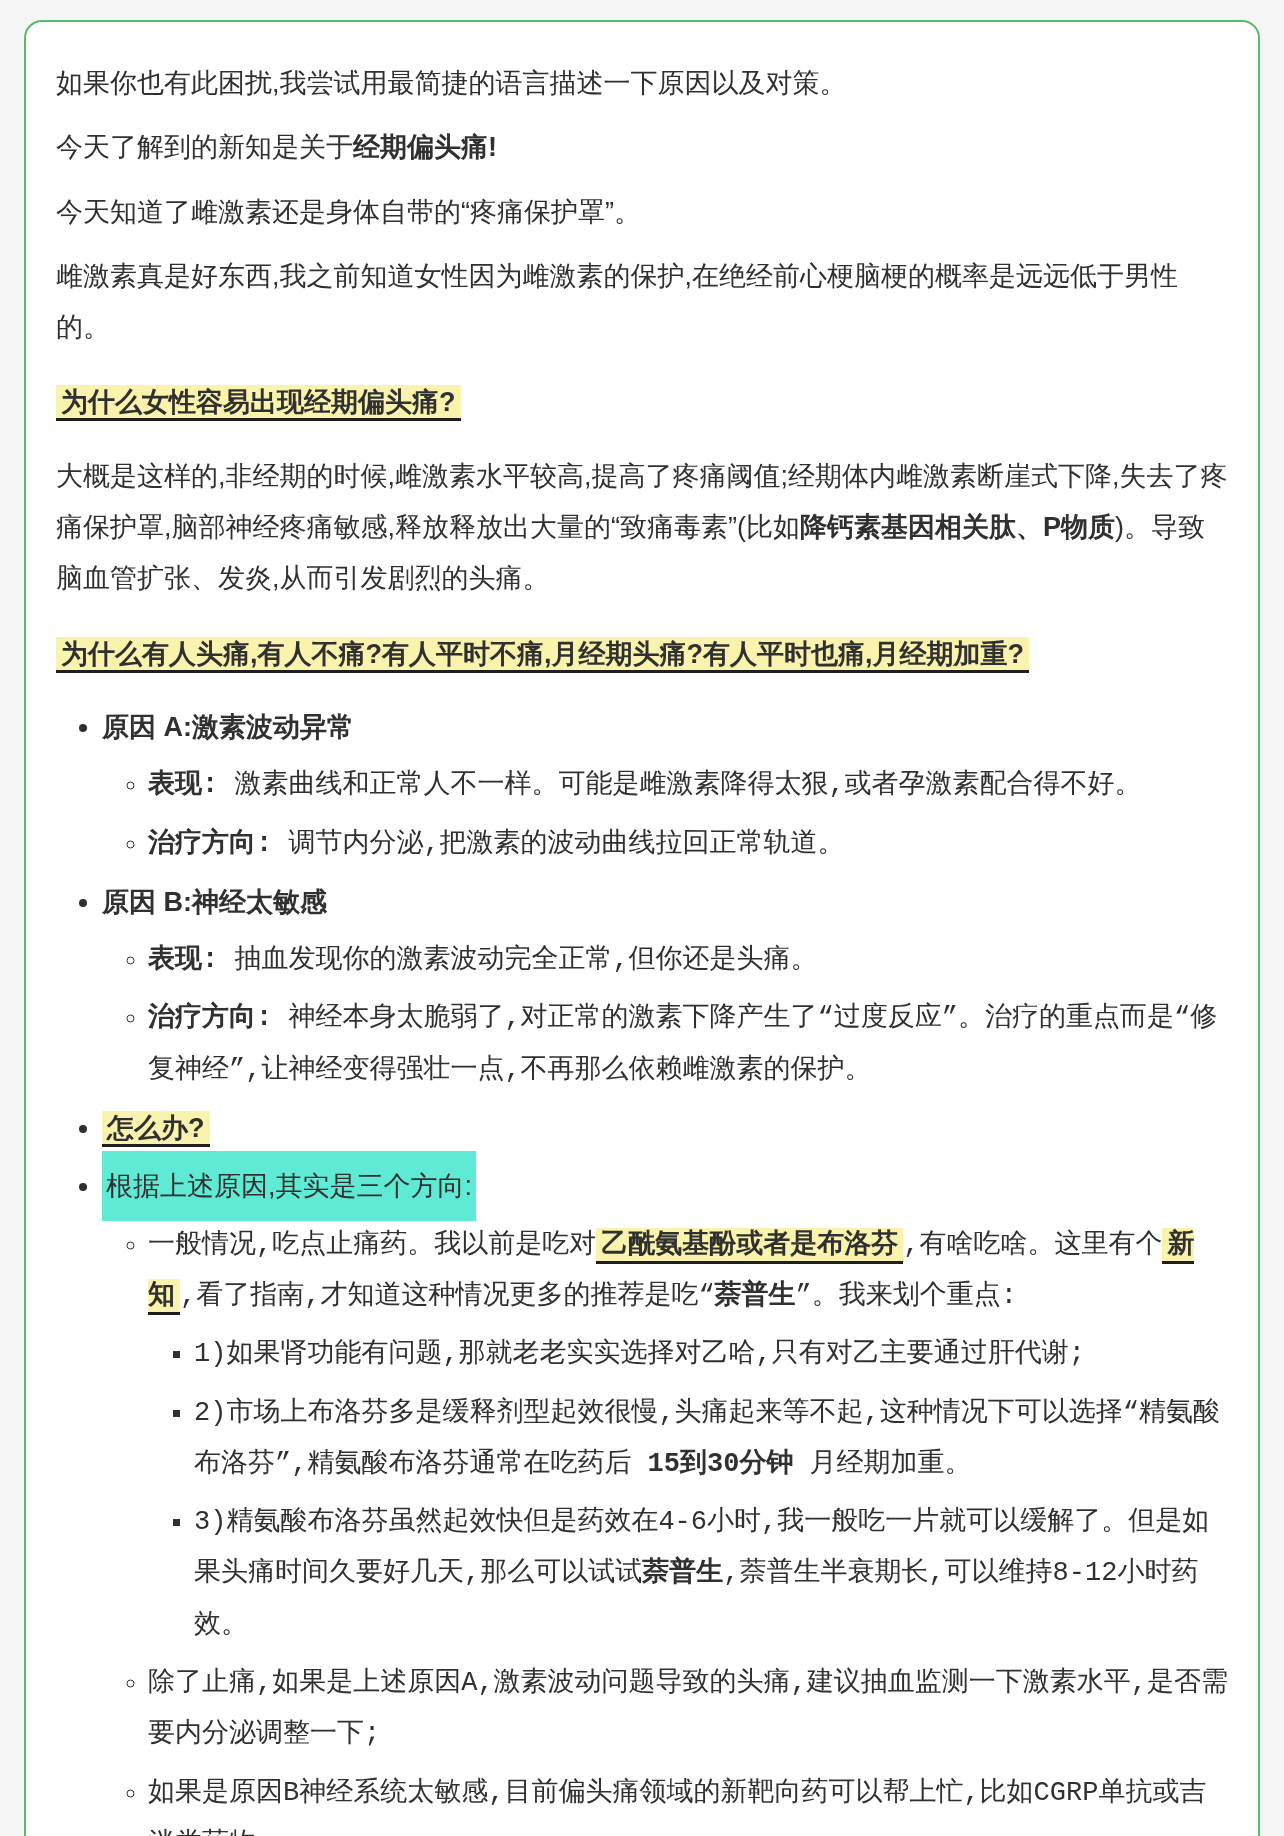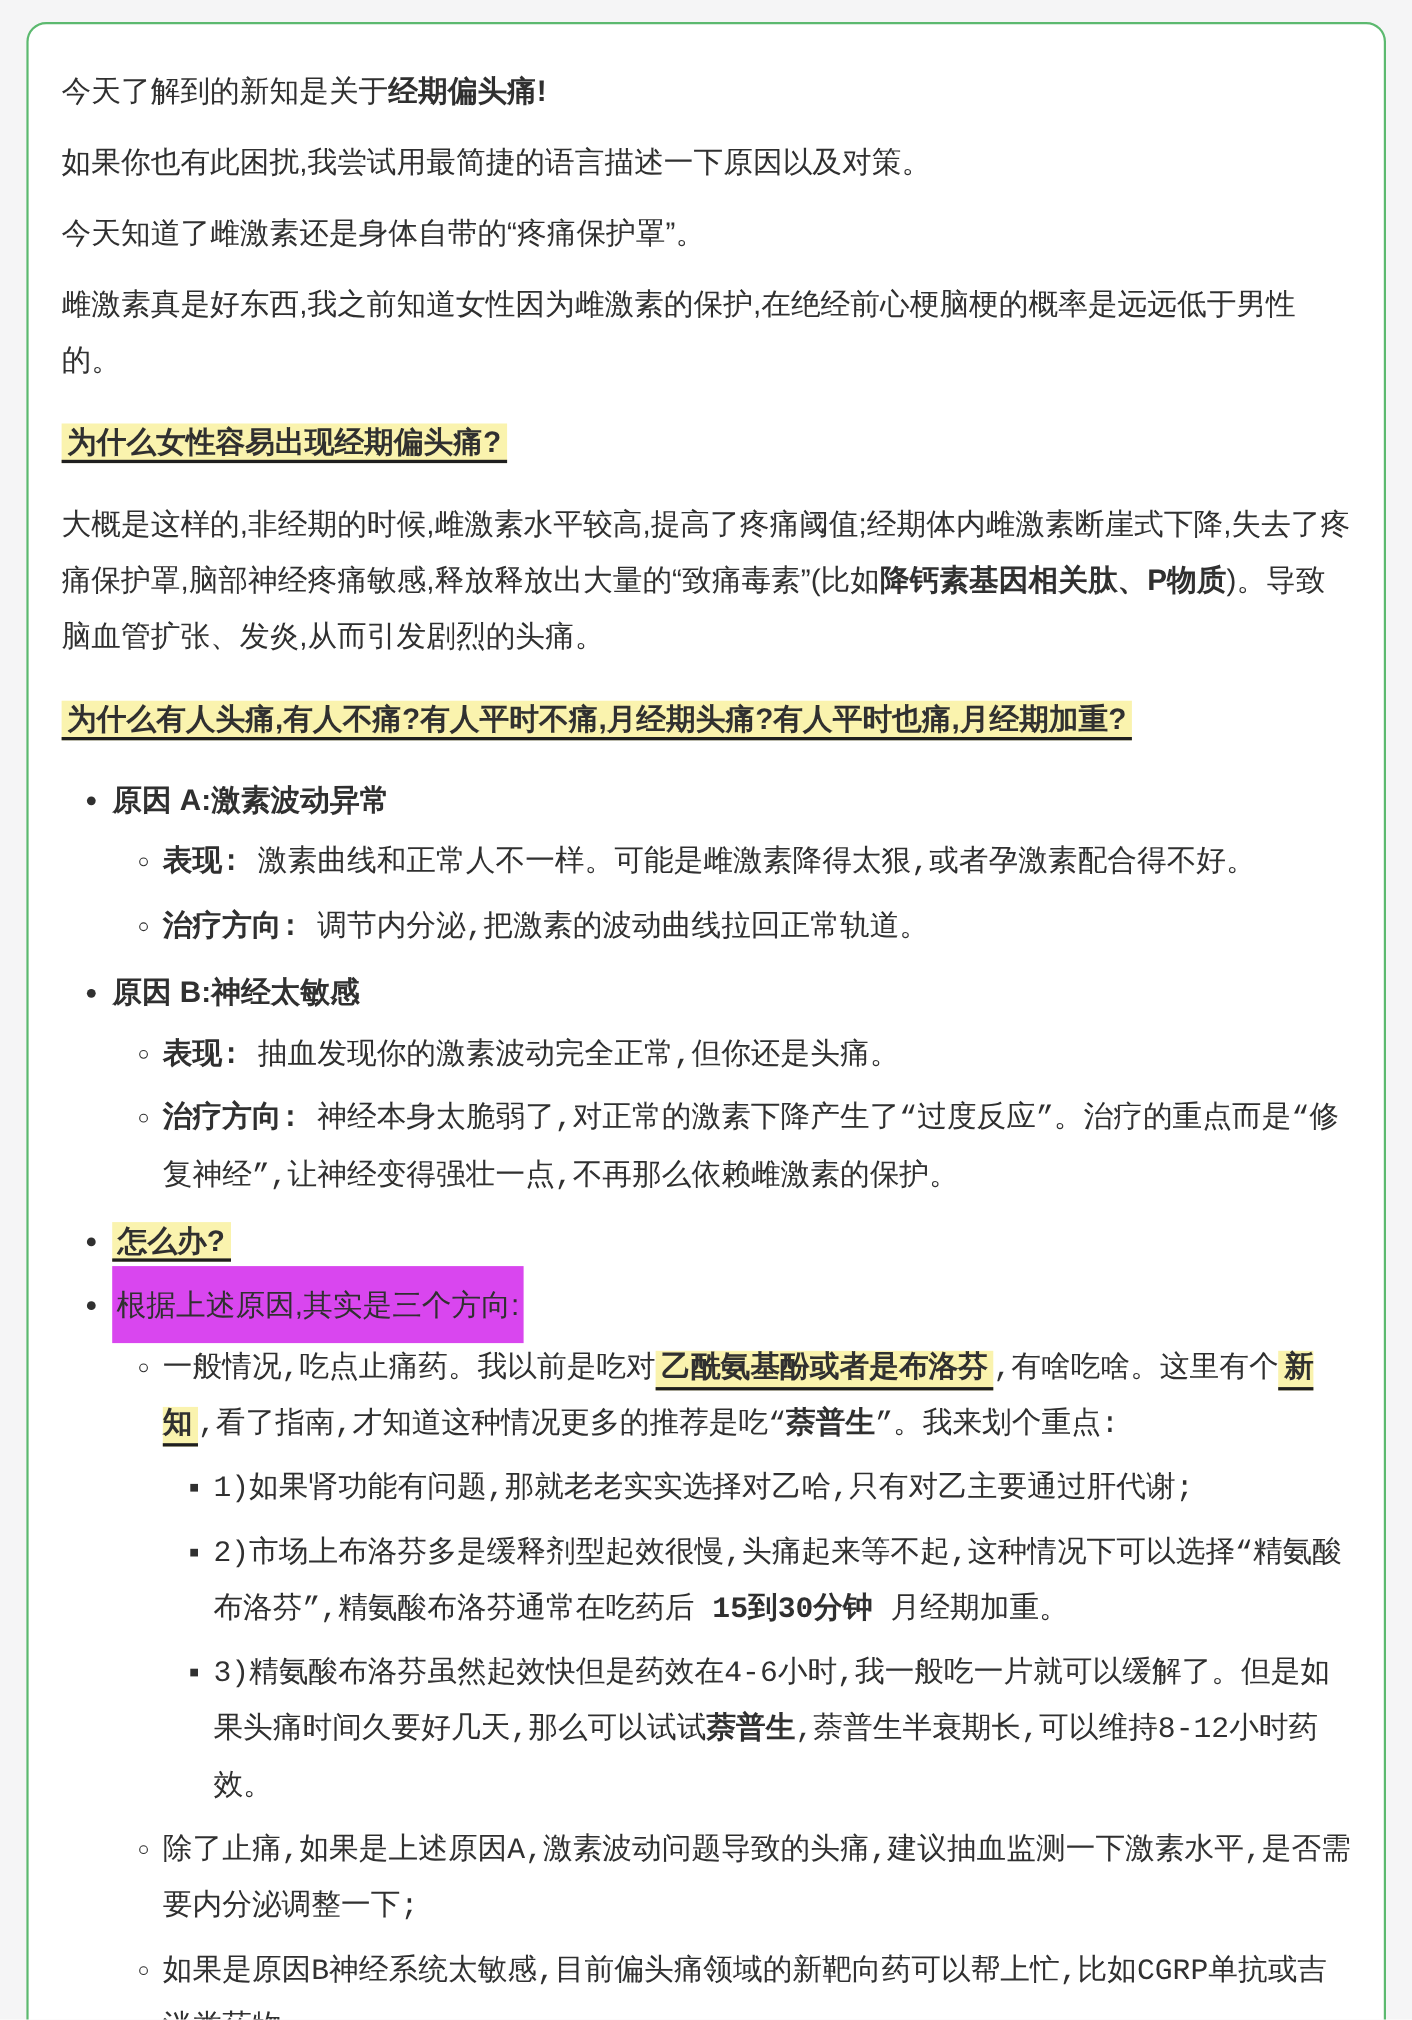--- a/index.html
+++ b/index.html
@@ -16,43 +16,43 @@
     background:#ffffff;
     border:2px solid #5cb96f;
     border-radius:18px;
     padding:36px 30px 70px 30px;
     font-size:27px;
     line-height:1.9;
   }
   p{margin:0 0 13px 0;}
   .qhead{margin:24px 0 22px 0;}
   .b{font-weight:bold;}
-  .hl{background:#d946ef;padding:20px 4px;}
+  .hl{background:#5eead4;padding:20px 4px;}
   .hlu{
     background:#faf3ae;
     padding:2px 5px 1px 5px;
     border-bottom:3px solid #1f1f1f;
     font-weight:bold;
     display:inline;
     text-align:right;
   }
   ul{margin:4px 0 10px 0;padding-left:46px;list-style:disc;}
   ul ul{list-style:circle;margin:6px 0 4px 0;font-family:Liberation Mono, monospace;}
   ul ul ul{list-style:square;margin:6px 0 4px 0;}
   li{margin:7px 0;}
   li::marker{color:#303030;}
 </style>
 </head>
 <body>
 
 <div class="card">
 
+  <p>如果你也有此困扰,我尝试用最简捷的语言描述一下原因以及对策。</p>
+
   <p><span>今天了解到的新知是关于</span><span class="b">经期偏头痛!</span></p>
-
-  <p>如果你也有此困扰,我尝试用最简捷的语言描述一下原因以及对策。</p>
 
   <p>今天知道了雌激素还是身体自带的“疼痛保护罩”。</p>
 
   <p>雌激素真是好东西,我之前知道女性因为雌激素的保护,在绝经前心梗脑梗的概率是远远低于男性的。</p>
 
   <p class="qhead"><span class="hlu">为什么女性容易出现经期偏头痛?</span></p>
 
   <p><span>大概是这样的,非经期的时候,雌激素水平较高,提高了疼痛阈值;经期体内雌激素断崖式下降,失去了疼痛保护罩,脑部神经疼痛敏感,释放释放出大量的“致痛毒素”(比如</span><span class="b">降钙素基因相关肽、P物质</span><span>)。导致脑血管扩张、发炎,从而引发剧烈的头痛。</span></p>
 
   <p class="qhead"><span class="hlu">为什么有人头痛,有人不痛?有人平时不痛,月经期头痛?有人平时也痛,月经期加重?</span></p>

